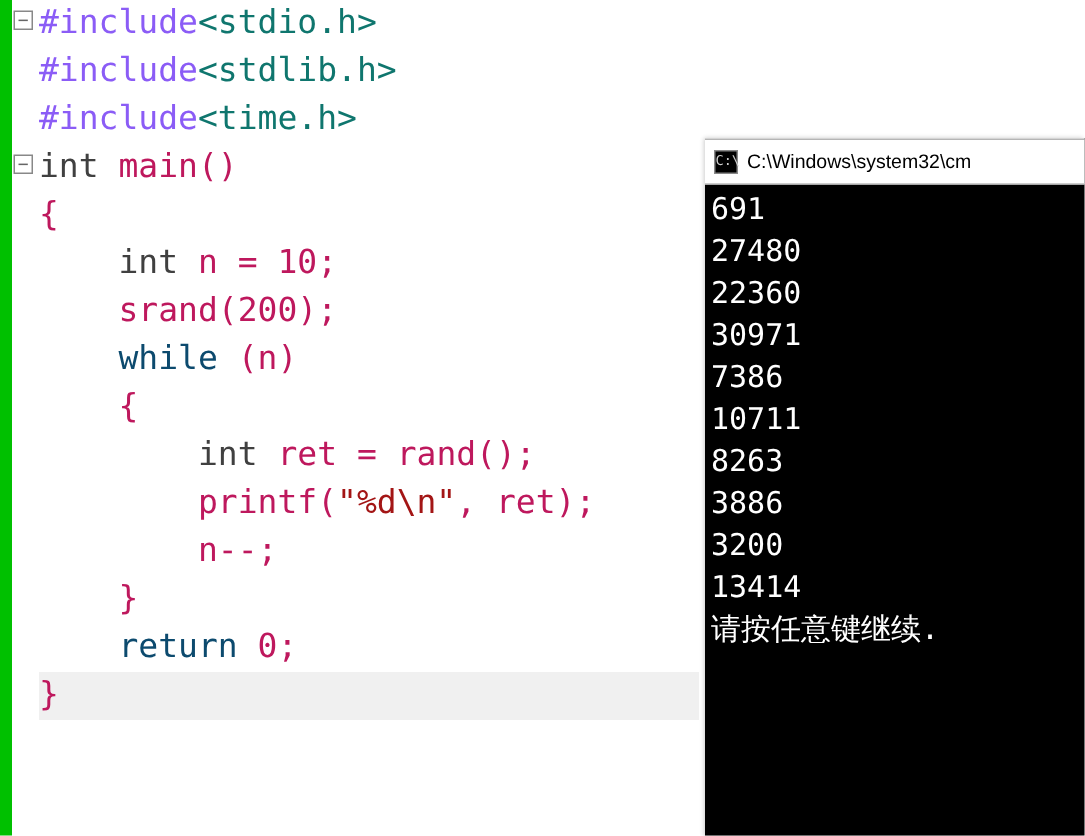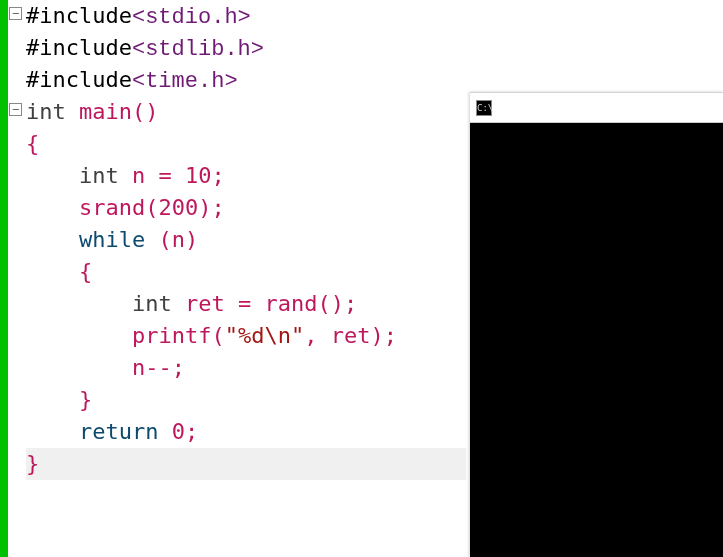--- a/index.html
+++ b/index.html
@@ -50,22 +50,22 @@
     cursor: pointer;
   }
   .code {
     position: absolute;
     left: 26px;
     top: 0;
     white-space: pre;
     line-height: 32px;
   }
   .line { height: 32px; }
-  .pp { color: #000000; }
-  .inc { color: #701a75; font-family: Liberation Mono, monospace; }
+  .pp { color: #8b5cf6; }
+  .inc { color: #0f766e; }
   .kw { color: #0c4a6e; }
   .ty { color: #404040; }
   .str { color: #a31515; }
   .txt { color: #be185d; }
   .hl { background: #f0f0f0; display: inline-block; width: 440px; }
   .console {
     position: absolute;
     left: 470px;
     top: 92px;
     width: 253px;
@@ -114,14 +114,26 @@
   <div class="fold-col" id="fold-col">
       <div class="fold-box" style="top: 7px;">−</div>
       <div class="fold-box" style="top: 103px;">−</div>
     </div>
   <div class="code" id="code-area"><div class="line"><span class="pp">#include</span><span class="inc">&lt;stdio.h&gt;</span></div><div class="line"><span class="pp">#include</span><span class="inc">&lt;stdlib.h&gt;</span></div><div class="line"><span class="pp">#include</span><span class="inc">&lt;time.h&gt;</span></div><div class="line"><span class="ty">int</span><span class="txt"> main()</span></div><div class="line"><span class="txt">{</span></div><div class="line"><span class="txt">    </span><span class="ty">int</span><span class="txt"> n = 10;</span></div><div class="line"><span class="txt">    srand(200);</span></div><div class="line"><span class="txt">    </span><span class="kw">while</span><span class="txt"> (n)</span></div><div class="line"><span class="txt">    {</span></div><div class="line"><span class="txt">        </span><span class="ty">int</span><span class="txt"> ret = rand();</span></div><div class="line"><span class="txt">        printf(</span><span class="str">"%d\n"</span><span class="txt">, ret);</span></div><div class="line"><span class="txt">        n--;</span></div><div class="line"><span class="txt">    }</span></div><div class="line"><span class="txt">    </span><span class="kw">return</span><span class="txt"> 0;</span></div><div class="line"><span class="hl"><span class="txt">}</span></span></div></div>
 </div>
 
 <div class="console">
   <div class="titlebar">
     <div class="title-icon">C:\</div>
+    <span>C:\Windows\system32\cm</span>
   </div>
+  <div class="console-body" id="console-body">691
+27480
+22360
+30971
+7386
+10711
+8263
+3886
+3200
+13414
+请按任意键继续.</div>
 </div>
 
 </body></html>

